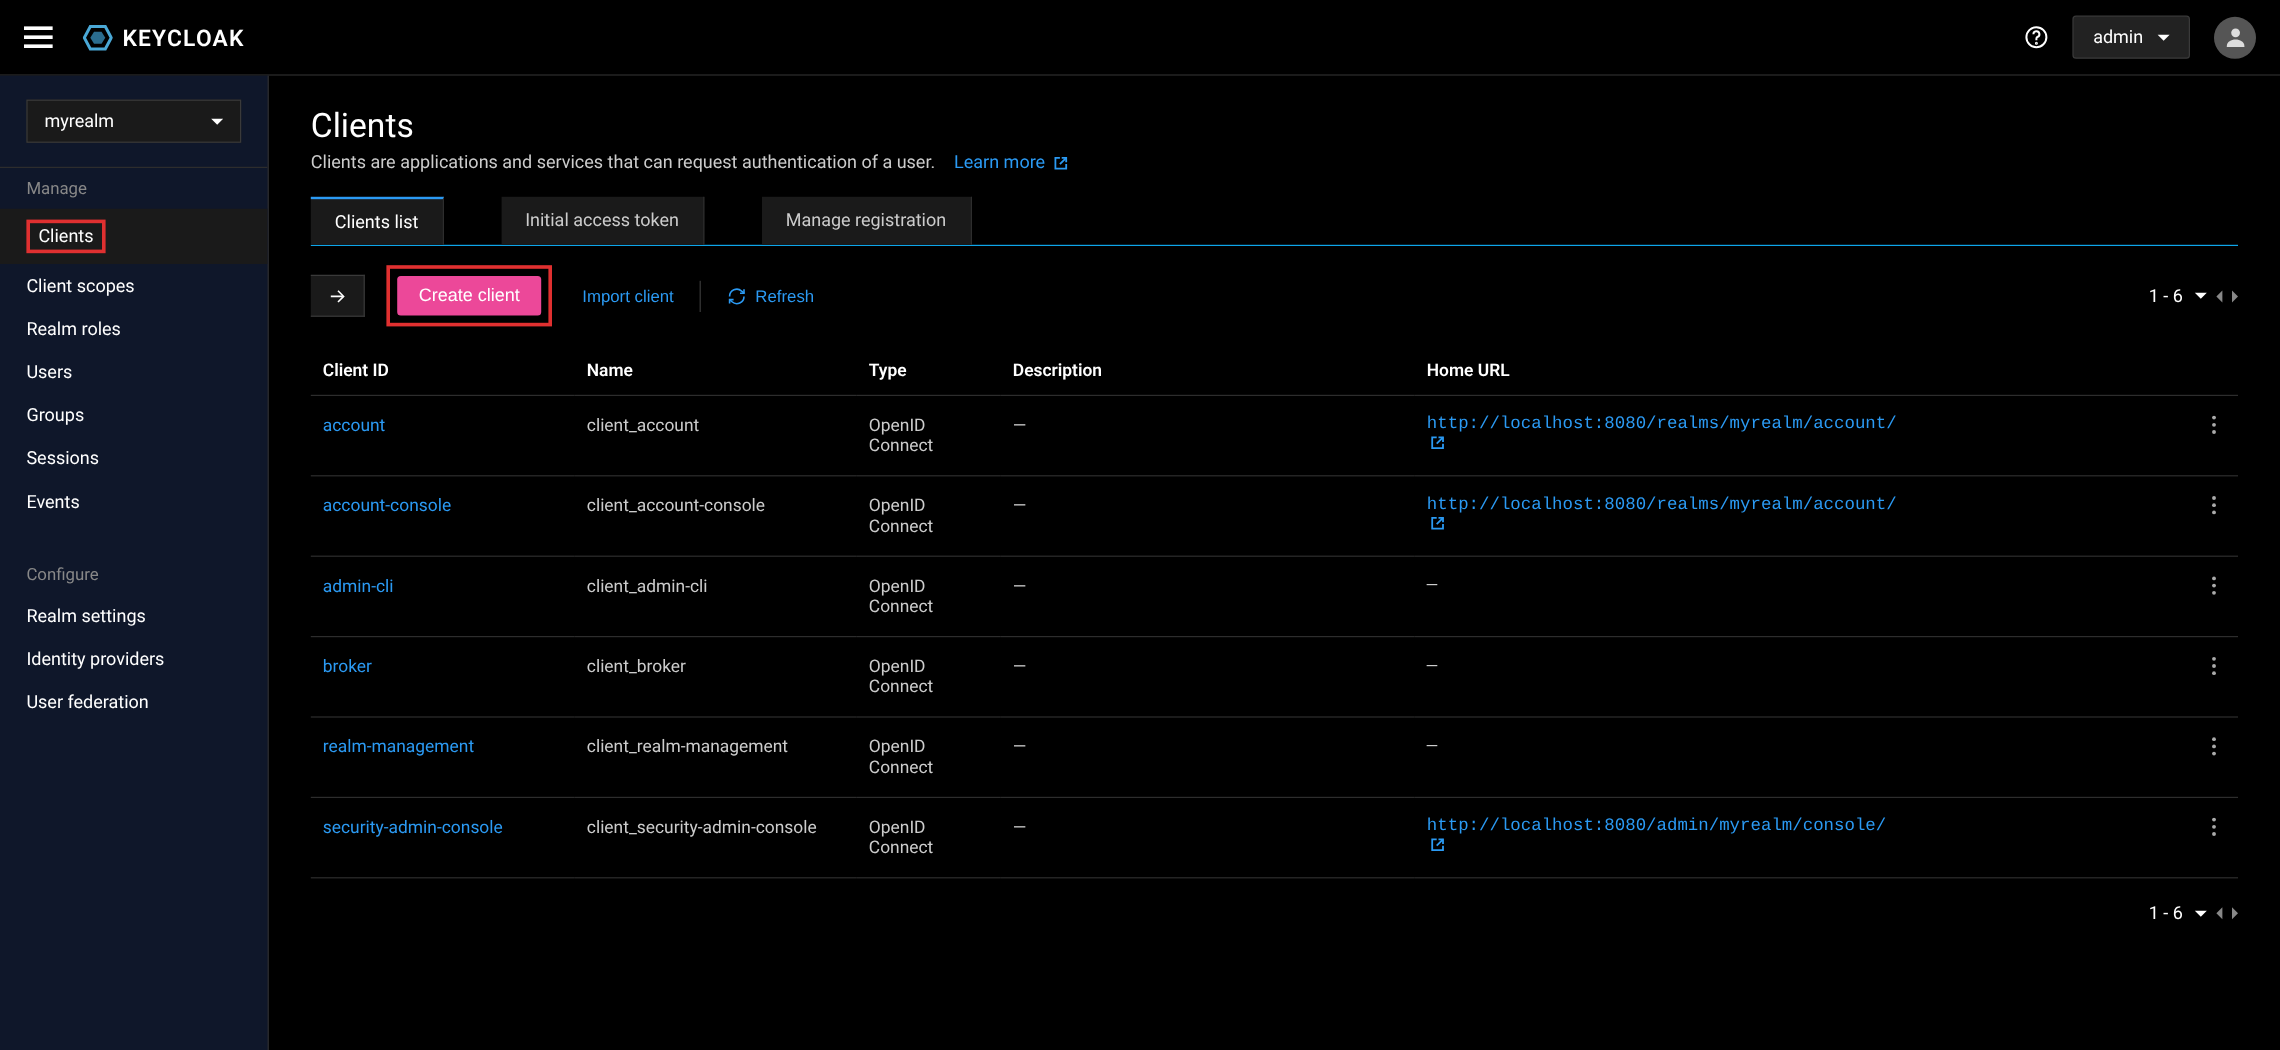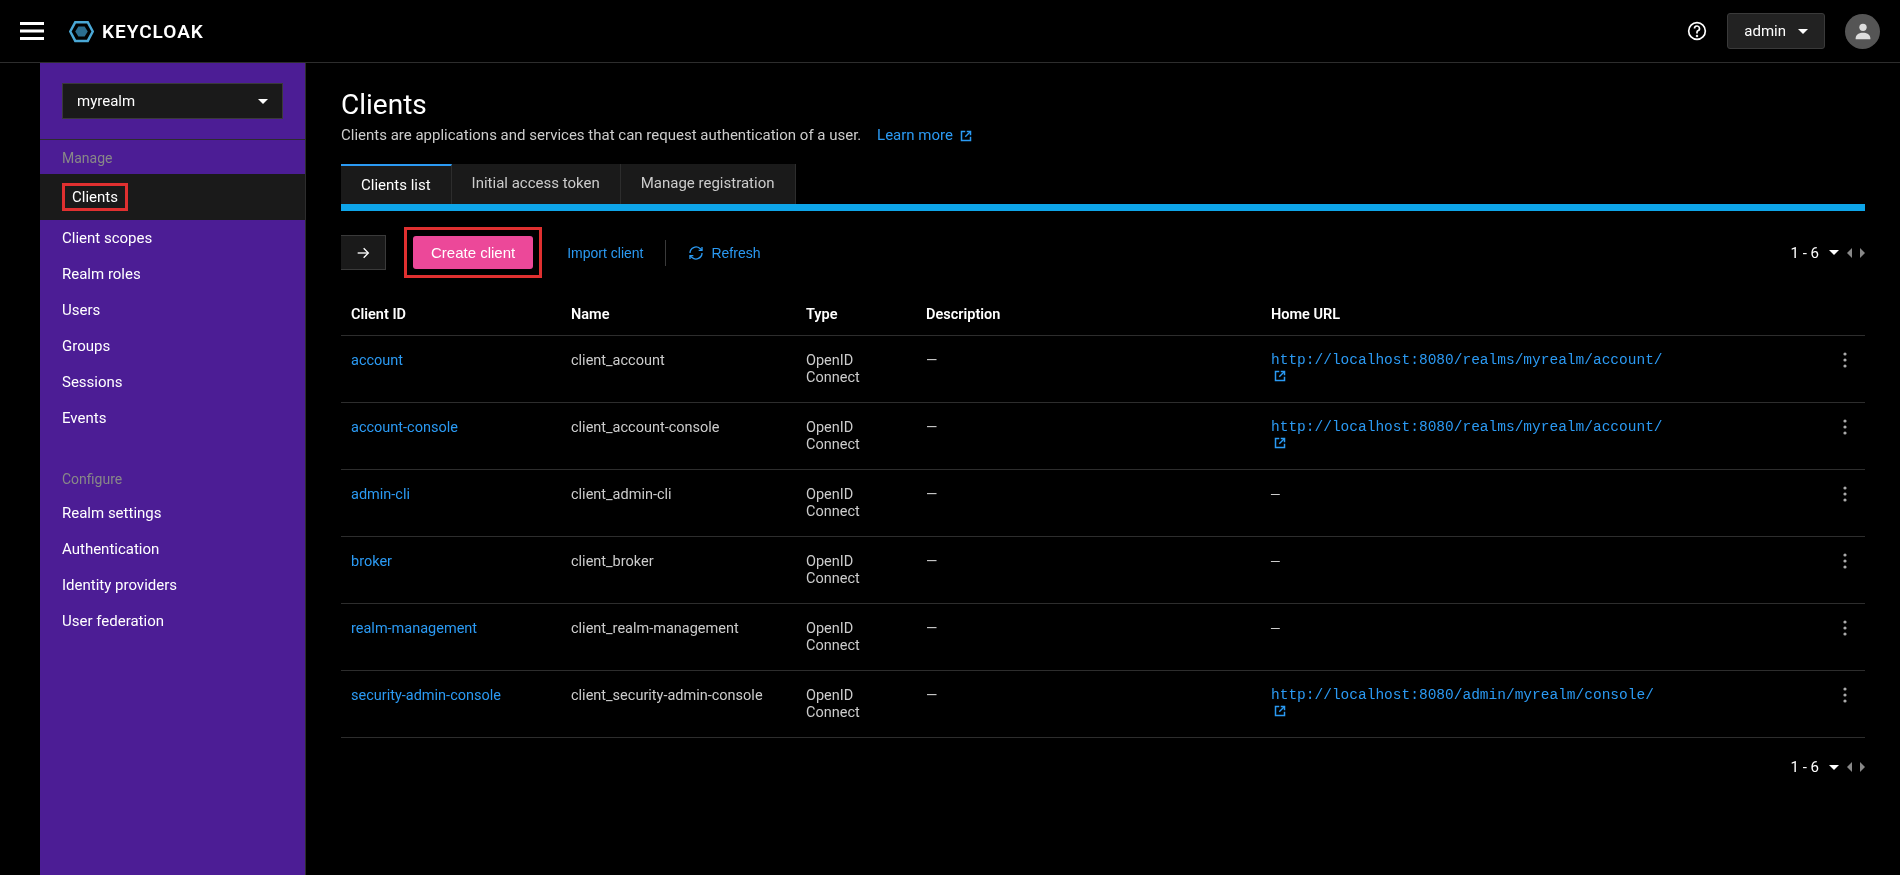--- a/index.html
+++ b/index.html
@@ -70,25 +70,24 @@
       background: #555;
       display: flex;
       align-items: center;
       justify-content: center;
     }
     .layout {
       display: flex;
       height: calc(100% - 63px);
     }
     .sidebar {
-      width: 266px;
-      background: #4c1d95;
+      width: 224px;
+      background: #0f172a;
       border-right: 1px solid #2d2d2d;
       overflow-y: auto;
-      margin-left: 40px;
     }
     .realm-selector-wrap {
       padding: 20px 22px;
       border-bottom: 1px solid #2d2d2d;
     }
     .realm-selector {
       background: #1a1a1a;
       border: 1px solid #3a3a3a;
       padding: 8px 14px;
       display: flex;
@@ -138,21 +137,22 @@
     }
     .external-icon {
       width: 12px;
       height: 12px;
       display: inline-block;
       margin-left: 3px;
       vertical-align: middle;
     }
     .tabs {
       display: flex;
-      border-bottom: 7px solid #0ea5e9;
+      border-bottom: 1px solid #0ea5e9;
+      gap: 48px;
     }
     .tab {
       padding: 10px 20px;
       cursor: pointer;
       font-size: 15px;
       color: #ccc;
       background: #1a1a1a;
       border-right: 1px solid #2d2d2d;
     }
     .tab.active {
@@ -358,21 +358,20 @@
     </div>
     <div class="nav-item">Client scopes</div>
     <div class="nav-item">Realm roles</div>
     <div class="nav-item">Users</div>
     <div class="nav-item">Groups</div>
     <div class="nav-item">Sessions</div>
     <div class="nav-item">Events</div>
     <div style="height:25px"></div>
     <div class="nav-section-label">Configure</div>
     <div class="nav-item">Realm settings</div>
-    <div class="nav-item">Authentication</div>
     <div class="nav-item">Identity providers</div>
     <div class="nav-item">User federation</div>
   </div>
 
   <div class="main">
     <h1 class="page-title">Clients</h1>
     <div class="page-subtitle">
       <span>Clients are applications and services that can request authentication of a user.</span>
       <a class="learn-more">
         <span>Learn more</span>

